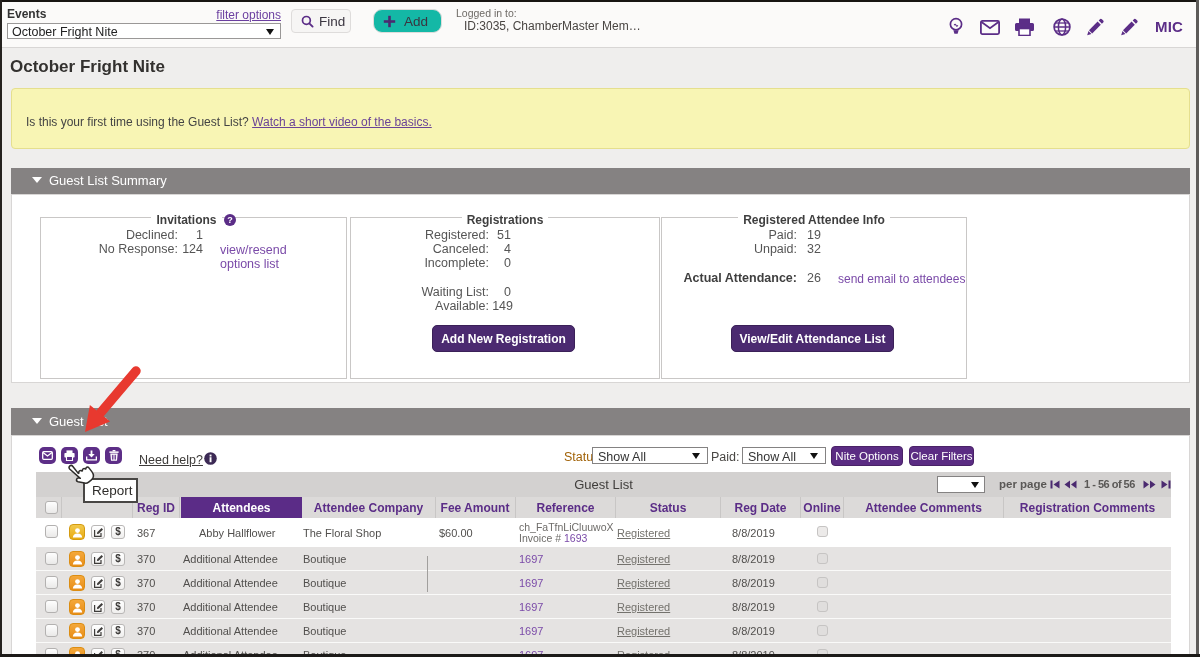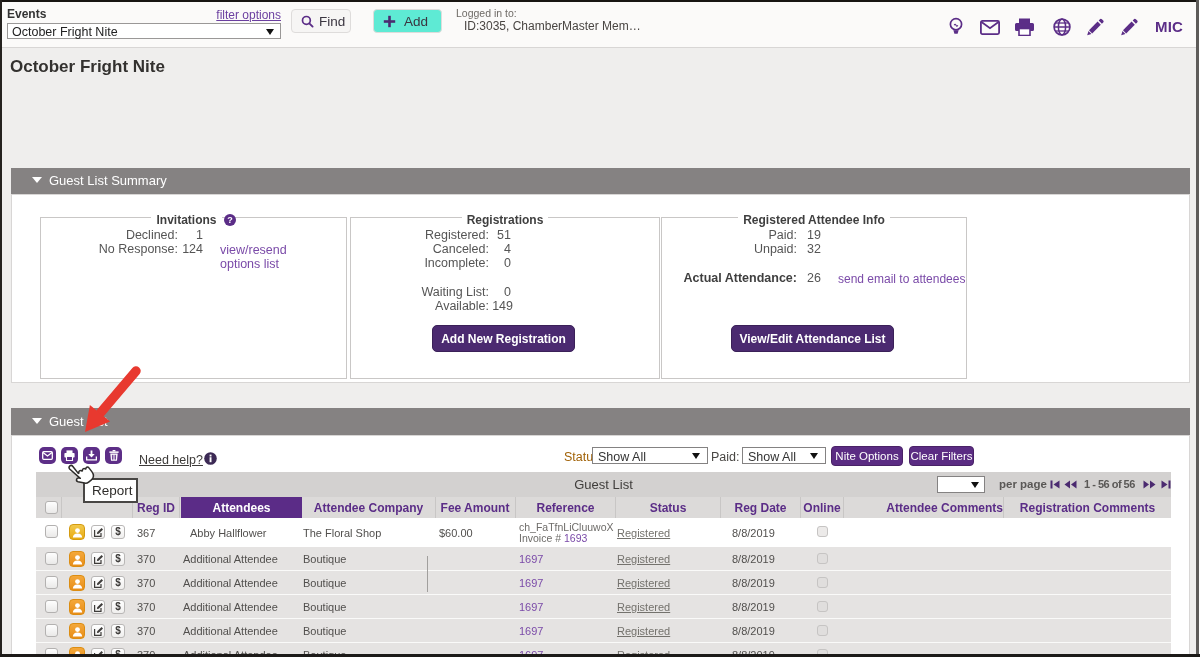--- a/index.html
+++ b/index.html
@@ -39,21 +39,21 @@
     <div class="selarrow" style="right:6px;top:5px;"></div>
   </div>
 
   <div class="abs" style="left:291px;top:9px;width:60px;height:24px;background:#f6f5f4;border:1px solid #dedcdb;border-radius:4px;box-sizing:border-box;">
     <svg class="abs" style="left:9px;top:5px;" width="13" height="13" viewBox="0 0 13 13">
         <circle cx="5.4" cy="5.4" r="3.9" fill="none" stroke="#5b2d87" stroke-width="1.7"></circle>
         <line x1="8.3" y1="8.3" x2="11.6" y2="11.6" stroke="#5b2d87" stroke-width="1.9" stroke-linecap="round"></line>
       </svg>
     <div class="abs" style="left:27px;top:4px;font-size:13.5px;color:#3a3540;">Find</div>
   </div>
-  <div class="abs" style="left:373px;top:9px;width:69px;height:24px;background:#5eead4;border:1px solid #dedcdb;border-radius:4px;box-sizing:border-box;">
+  <div class="abs" style="left:373px;top:9px;width:69px;height:24px;background:#14b8a6;border:1px solid #dedcdb;border-radius:9px;box-sizing:border-box;">
     <svg class="abs" style="left:9px;top:5px;" width="13" height="13" viewBox="0 0 13 13">
         <line x1="6.5" y1="0.8" x2="6.5" y2="12.2" stroke="#4b2a70" stroke-width="2.6"></line>
         <line x1="0.8" y1="6.5" x2="12.2" y2="6.5" stroke="#4b2a70" stroke-width="2.6"></line>
       </svg>
     <div class="abs" style="left:30px;top:4px;font-size:13.5px;color:#3a3540;">Add</div>
   </div>
 
   <div class="abs" style="left:456px;top:7px;font-size:10.5px;color:#6e6a66;">Logged in to:</div>
   <div class="abs" style="left:464px;top:19px;font-size:12px;color:#494542;">ID:3035, ChamberMaster Mem…</div>
 
@@ -85,20 +85,23 @@
   </svg>
   <svg class="abs" style="left:1120px;top:18px;" width="19" height="18" viewBox="0 0 19 18">
     <path d="M3 12.2 L11.6 3.6 L14.8 6.8 L6.2 15.4 Z" fill="#5b2d87"></path>
     <path d="M12.7 2.5 L14.2 1 Q15 0.3 15.9 1.2 L17.2 2.5 Q18.1 3.4 17.4 4.2 L15.9 5.7 Z" fill="#5b2d87"></path>
     <path d="M2.5 13 L5.4 15.9 L1.2 17.2 Z" fill="#5b2d87"></path>
   </svg>
   <div class="abs" style="left:1155px;top:18px;font-size:15px;font-weight:bold;color:#5b2d87;letter-spacing:0.2px;">MIC</div>
 
   <div class="abs" style="left:10px;top:57px;font-size:17px;font-weight:bold;color:#33312f;">October Fright Nite</div>
 
+  <div class="abs" style="left:11px;top:88px;width:1179px;height:61px;background:#f8f5b4;border:1px solid #e5df8e;border-radius:4px;box-sizing:border-box;">
+    <div class="abs" style="left:14px;top:26px;font-size:12px;color:#444;">Is this your first time using the Guest List? <span class="link" style="color:#6a4397;">Watch a short video of the basics.</span></div>
+  </div>
 
   <div class="bar" style="top:168px;height:26px;">
     <div class="abs" style="left:21px;top:9px;width:0;height:0;border-left:5px solid transparent;border-right:5px solid transparent;border-top:6px solid #fff;"></div>
     <div class="abs" style="left:38px;top:5px;">Guest List Summary</div>
   </div>
   <div class="panel" style="top:194px;height:189px;box-sizing:border-box;"></div>
 
   <div class="fs" style="left:40px;top:217px;width:305px;height:160px;">
     <div class="legend"><span>Invitations</span><svg style="vertical-align:-2px;margin-left:2px;" width="12" height="12" viewBox="0 0 12 12">
           <circle cx="6" cy="6" r="6" fill="#5b2d87"></circle>
@@ -225,41 +228,41 @@
     <div class="abs hc" style="left:0;width:26px;"><span class="cb" style="margin-top:4px;margin-left:6px;"></span></div>
     <div class="abs hc" style="left:26px;width:71px;"></div>
     <div class="abs hc" style="left:97px;width:47px;padding-top:4px;">Reg ID</div>
     <div class="abs" style="left:145px;width:121px;height:21px;background:#5b2c87;color:#fff;text-align:center;padding-top:4px;box-sizing:border-box;">Attendees</div>
     <div class="abs hc" style="left:266px;width:134px;padding-top:4px;">Attendee Company</div>
     <div class="abs hc" style="left:399px;width:81px;padding-top:4px;">Fee Amount</div>
     <div class="abs hc" style="left:480px;width:100px;padding-top:4px;">Reference</div>
     <div class="abs hc" style="left:580px;width:105px;padding-top:4px;">Status</div>
     <div class="abs hc" style="left:685px;width:80px;padding-top:4px;">Reg Date</div>
     <div class="abs hc" style="left:765px;width:43px;padding-top:4px;">Online</div>
-    <div class="abs hc" style="left:808px;width:160px;padding-top:4px;text-align:right;">Attendee Comments</div>
+    <div class="abs hc" style="left:808px;width:160px;padding-top:4px;">Attendee Comments</div>
     <div class="abs hc" style="left:968px;width:167px;padding-top:4px;border-right:none;">Registration Comments</div>
   </div>
 
   <div class="row" style="top:518px;height:29px;background:#fff;">
     <div class="rc" style="left:9px;top:7px;"><span class="cb"></span></div>
     <span class="person" style="left:33px;top:6px;background:linear-gradient(#f2c94c,#e8ab12);border-color:#d49b10;">
         <svg style="position:absolute;left:2px;top:2px;" width="11" height="11" viewBox="0 0 11 11">
           <circle cx="5.5" cy="3.6" r="2.4" fill="#fff"></circle>
           <path d="M0.8 10.5 Q1.2 6.6 5.5 6.6 Q9.8 6.6 10.2 10.5 Z" fill="#fff"></path>
         </svg>
       </span>
     <span class="sqbtn" style="left:55px;top:7px;">
         <svg style="position:absolute;left:2px;top:2px;" width="9" height="9" viewBox="0 0 9 9">
           <path d="M0.6 2 v6.4 h6.4 v-3.4" fill="none" stroke="#3e3c3a" stroke-width="1.2"></path>
           <path d="M3.2 4.2 L7.6 0 L9 1.4 L4.7 5.7 L3 5.9 Z" fill="#3e3c3a"></path>
         </svg>
       </span>
     <span class="sqbtn" style="left:75px;top:7px;text-align:center;font-size:10px;font-weight:bold;color:#3e3c3a;line-height:12px;">$</span>
     <div class="rc" style="left:101px;top:9px;">367</div>
-    <div class="rc" style="left:154px;top:9px;">Abby Hallflower</div>
+    <div class="rc" style="left:163px;top:9px;">Abby Hallflower</div>
     <div class="rc" style="left:267px;top:9px;">The Floral Shop</div>
     <div class="rc" style="left:403px;top:9px;">$60.00</div>
     <div class="rc" style="left:483px;top:4px;font-size:10.5px;color:#6e6c69;line-height:10.5px;width:96px;">ch_FaTfnLiCluuwoX<br>Invoice # <span class="plink">1693</span></div>
     <div class="rc" style="left:581px;top:9px;"><span class="statlink">Registered</span></div>
     <div class="rc" style="left:696px;top:9px;">8/8/2019</div>
     <div class="rc" style="left:781px;top:8px;"><span class="cb" style="width:11px;height:11px;background:#eceae9;border-color:#c6c4c3;"></span></div>
   </div>
   <div class="row gray" style="top:547px;">
     <div class="rc" style="left:9px;top:5px;"><span class="cb"></span></div>
     <span class="person" style="left:33px;top:4px;">

